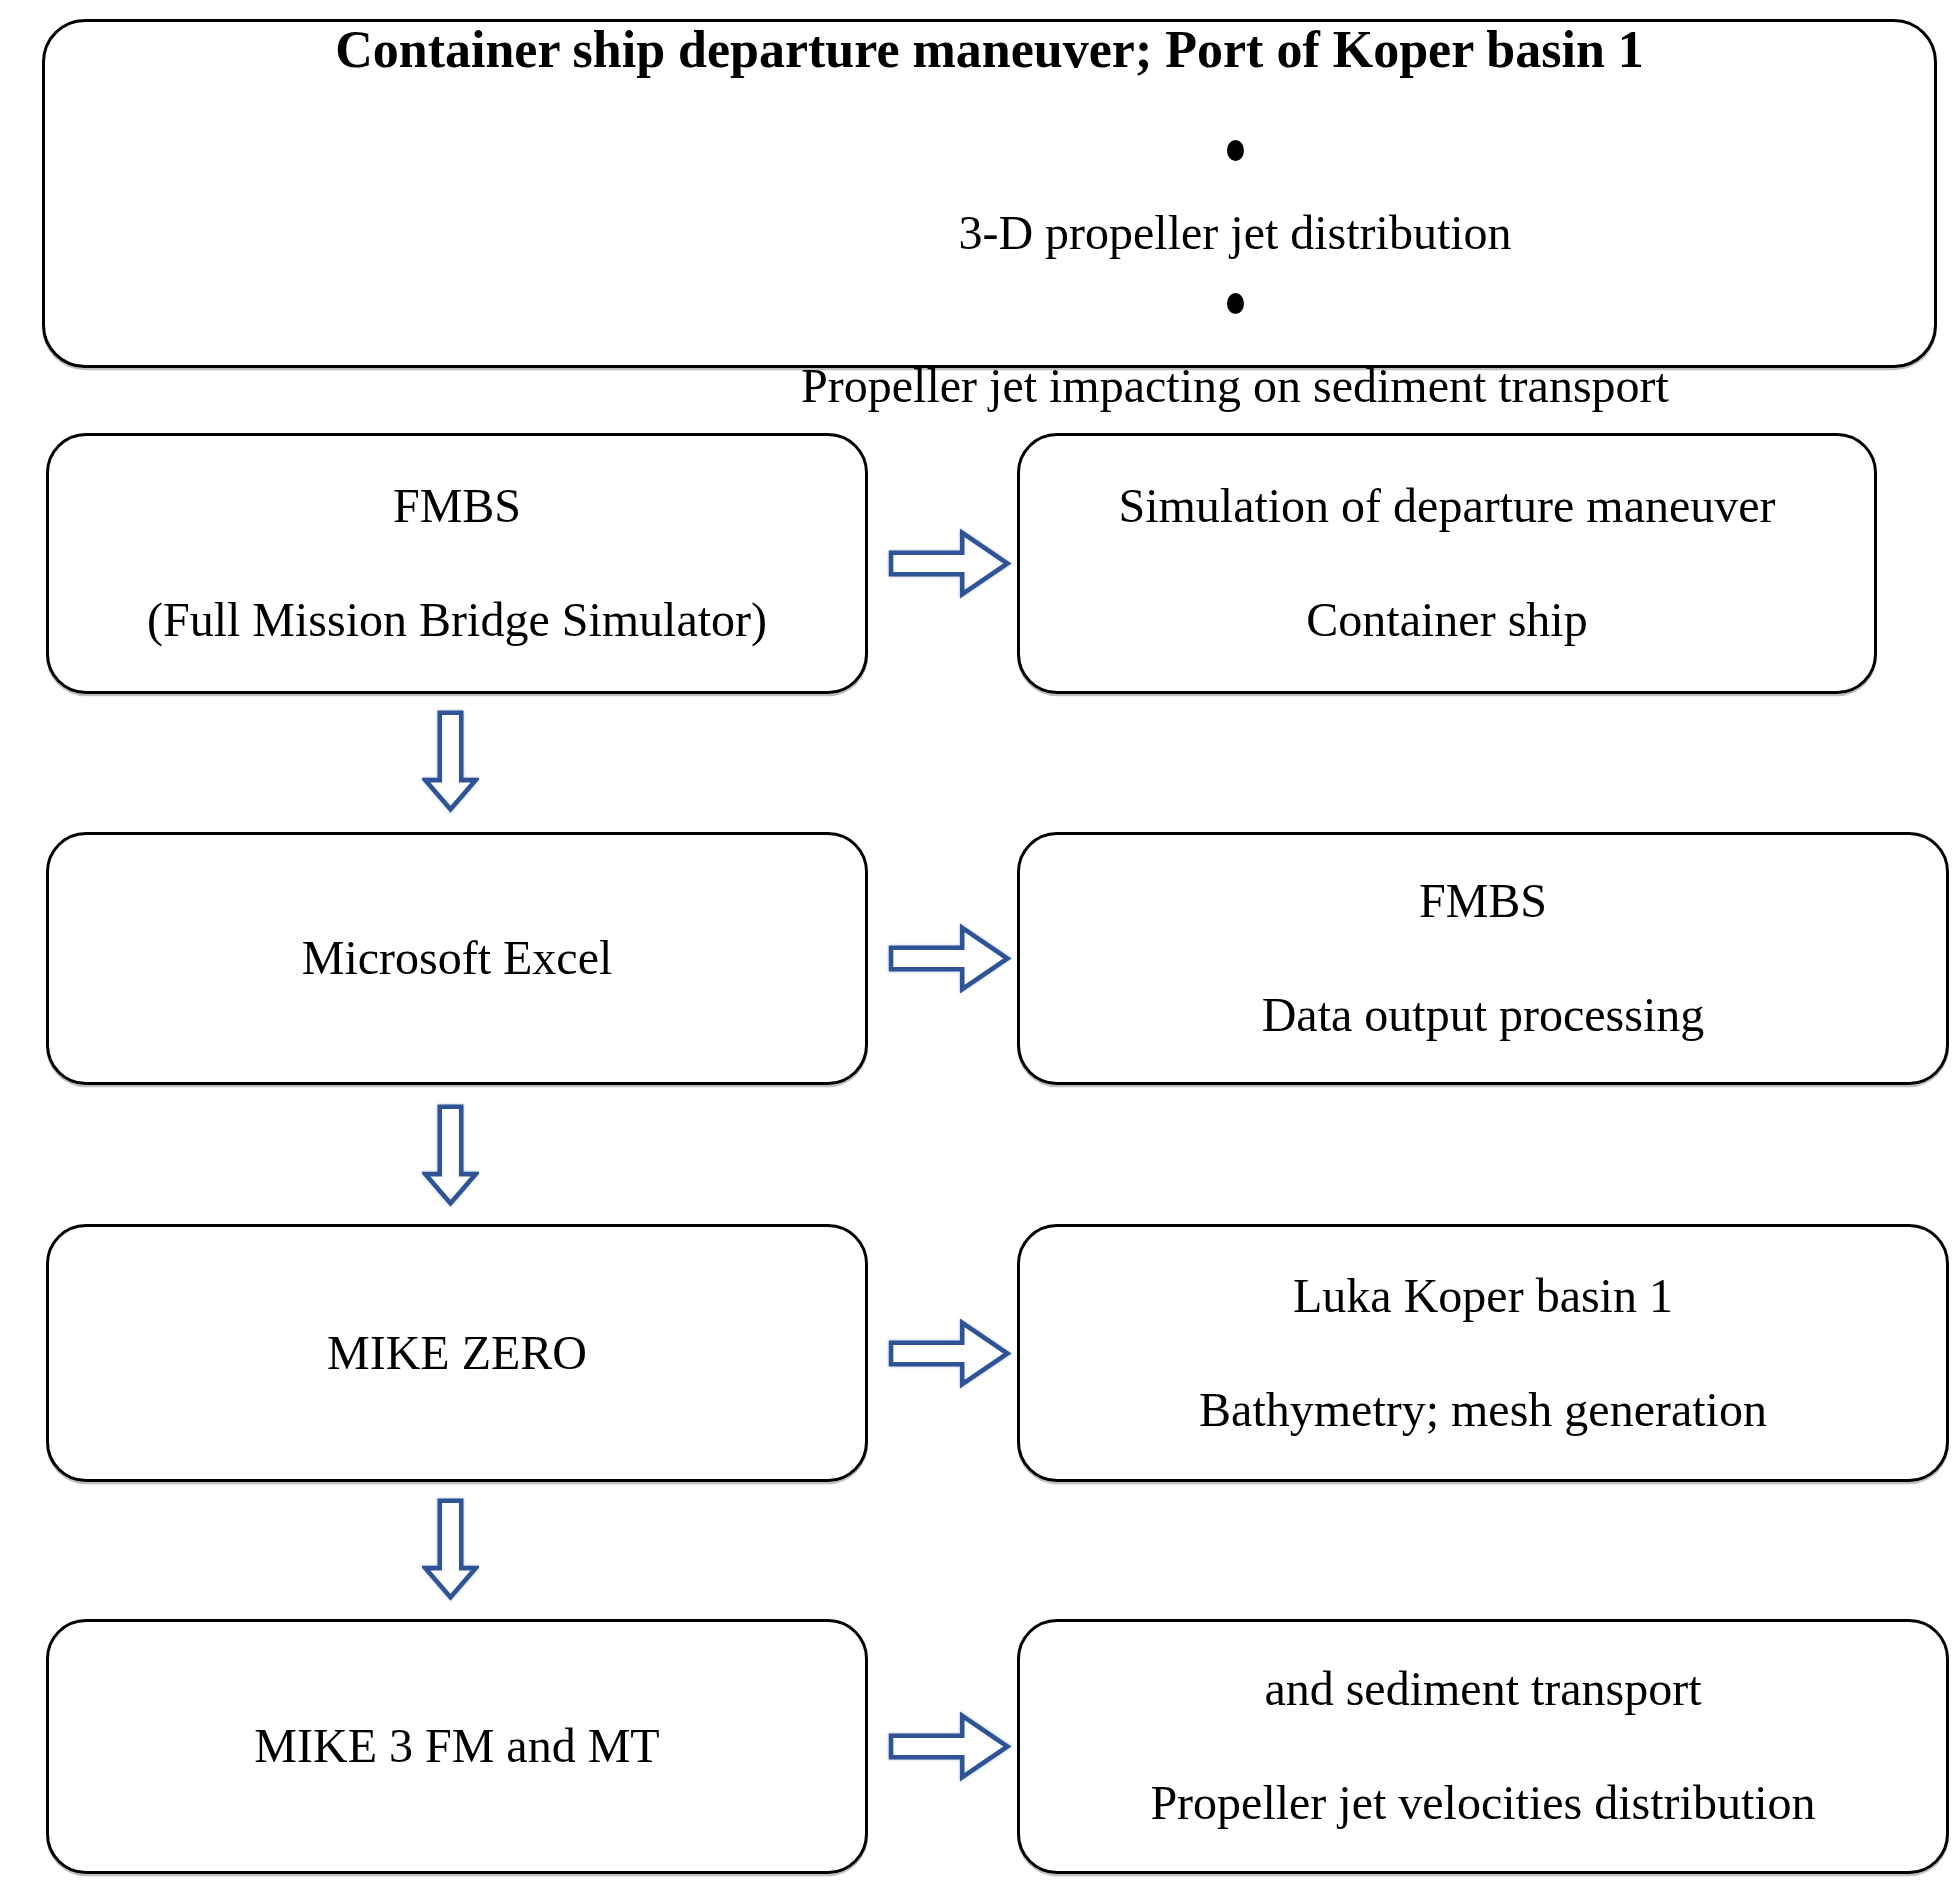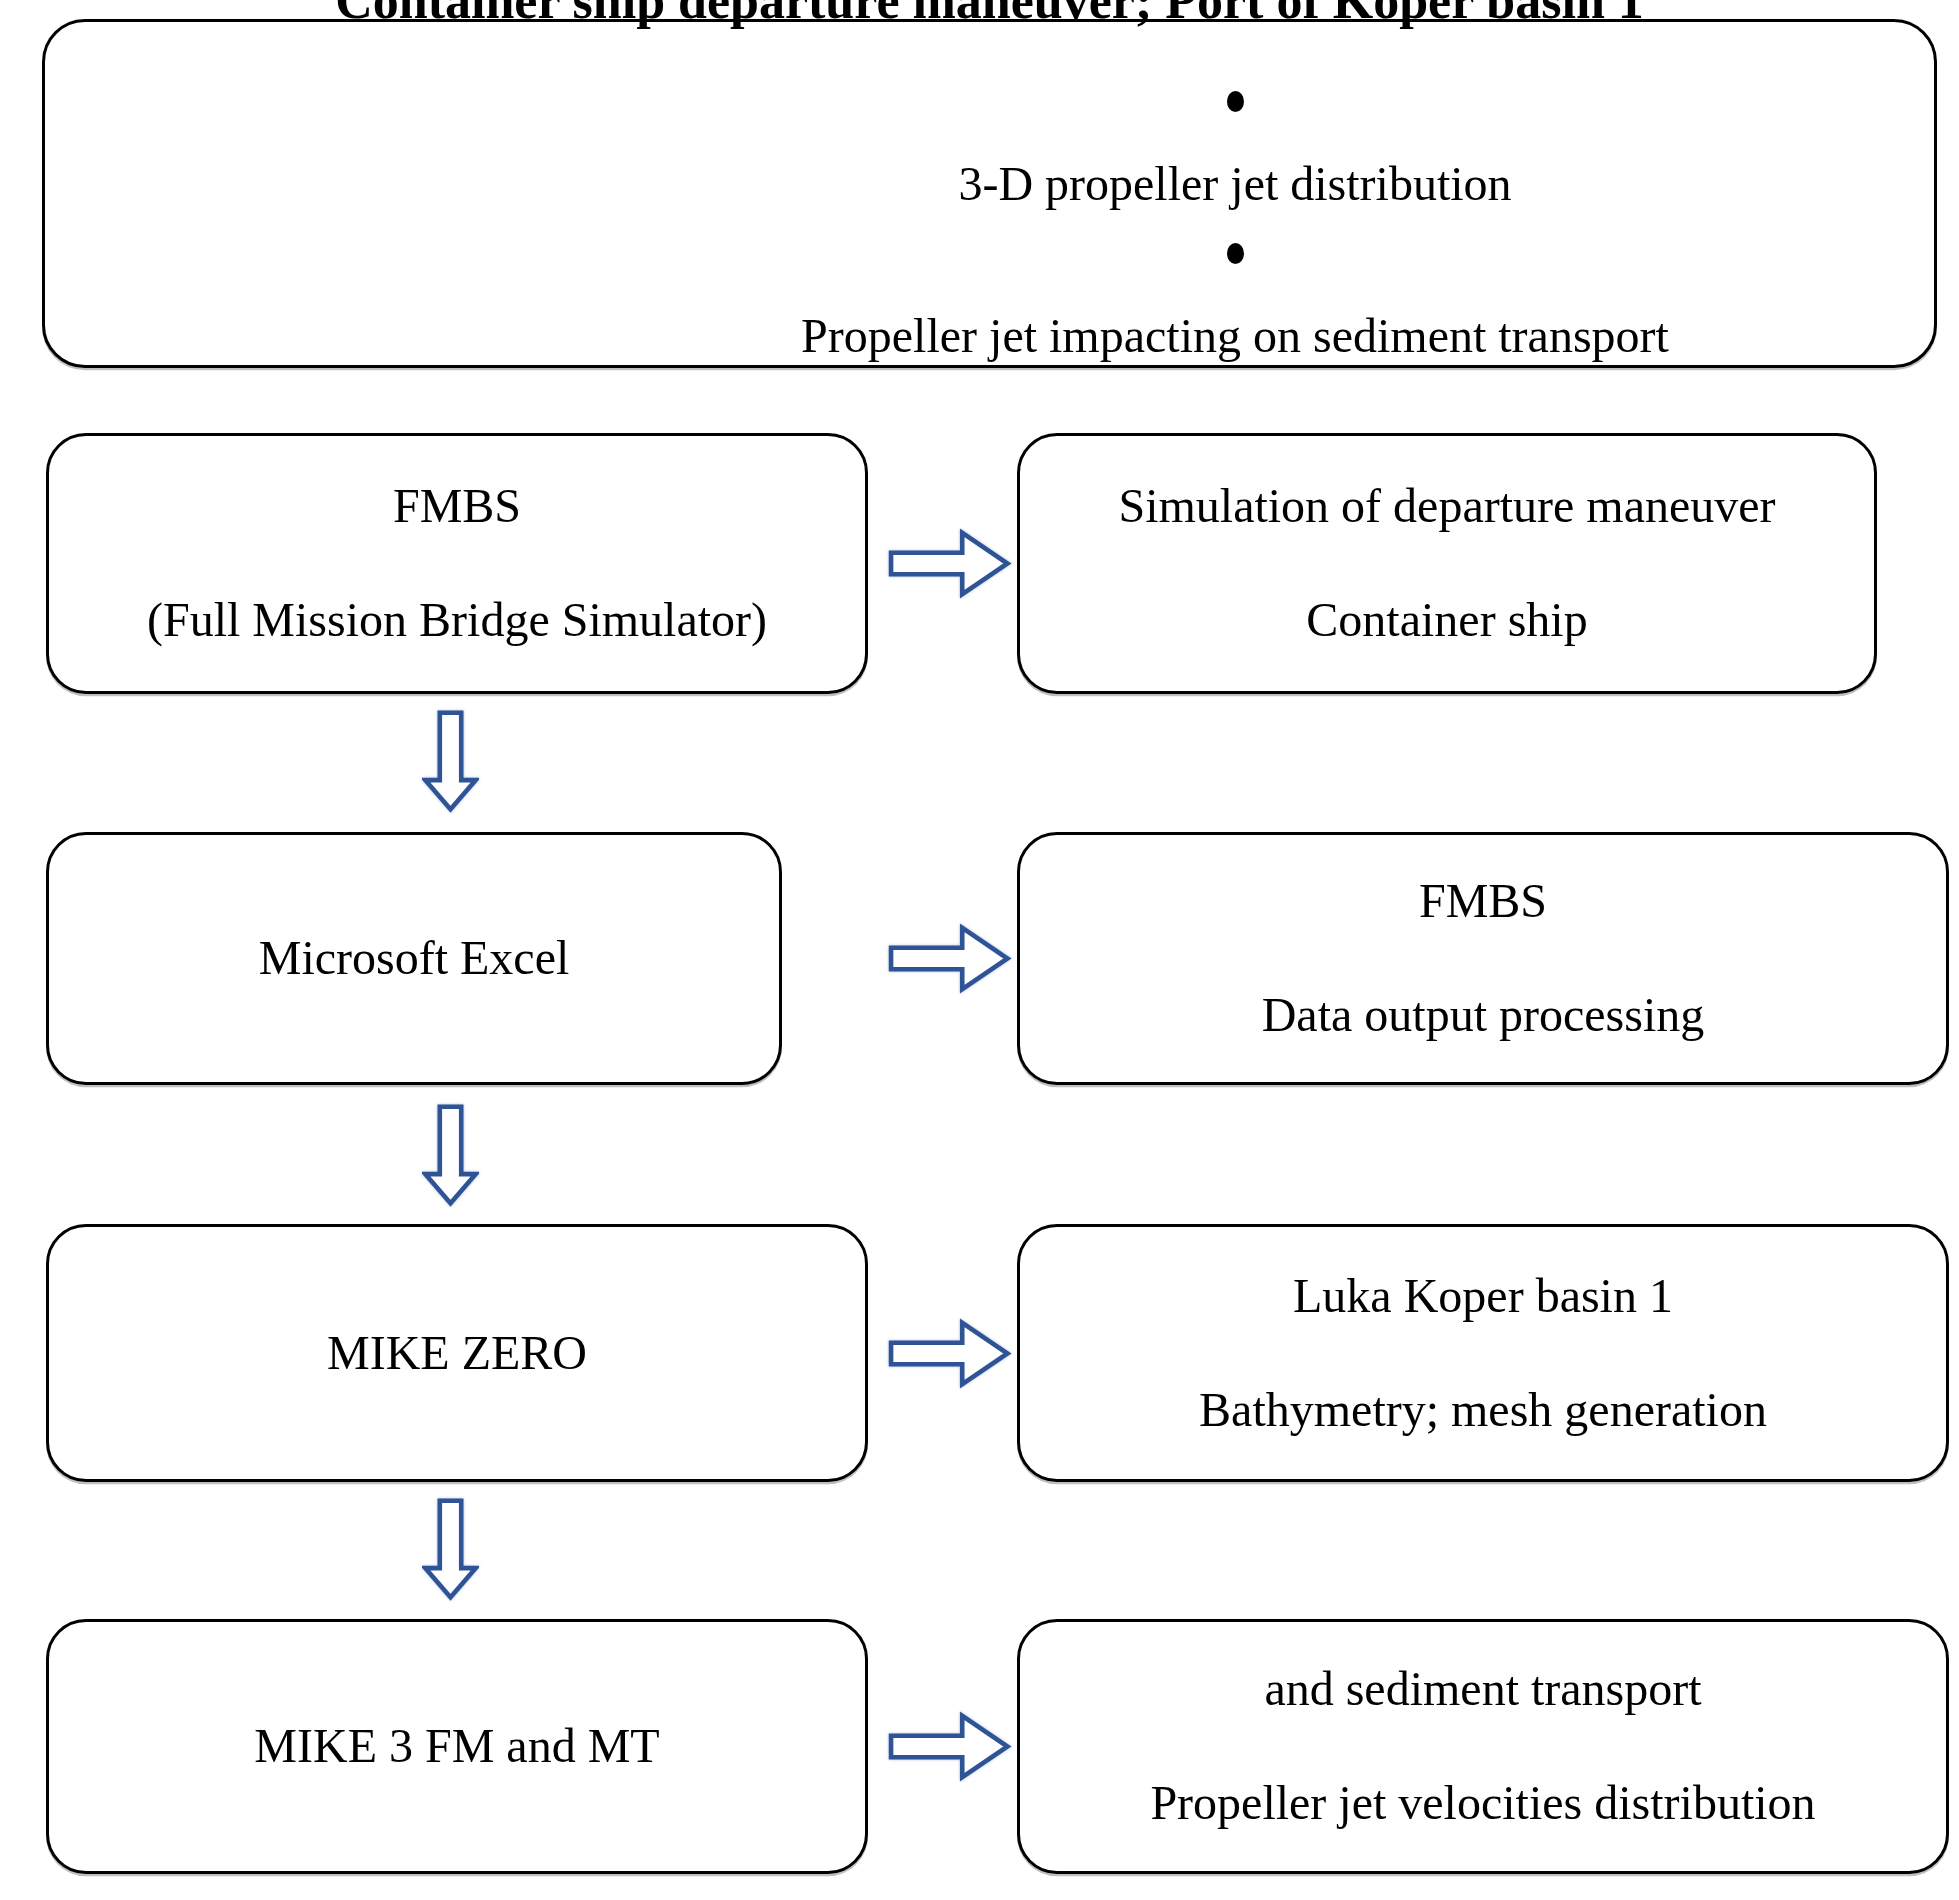--- a/index.html
+++ b/index.html
@@ -33,21 +33,21 @@
     line-height: 1.18;
     gap: 57px;
     padding: 0 6px;
     box-shadow: 0 2.3px 0 rgba(0,0,0,0.25);
   }
 
   
   .top-box {
     left: 42px; top: 19px;
     width: 1895px; height: 349px;
-    justify-content: flex-end;
+    justify-content: center;
     align-items: stretch;
     gap: 4px;
     padding: 49px 31px 0 31px;
     border-radius: 43px;
   }
   .top-title {
     font-size: 52px;
     font-weight: bold;
     text-align: center;
     line-height: 1.1;
@@ -71,21 +71,21 @@
   .bullet-dot {
     width: 17px;
     height: 21px;
     border-radius: 50%;
     background: #000000;
     flex: none;
   }
 
   
   .b-l1 { left: 46px;   top: 433px;  width: 822px; height: 261px; }
-  .b-l2 { left: 46px;   top: 832px; width: 736px; height: 253px; }
+  .b-l2 { left: 46px;   top: 832px; width: 822px; height: 253px; }
   .b-l3 { left: 46px;   top: 1224px; width: 822px; height: 258px; }
   .b-l4 { left: 46px;   top: 1619px; width: 822px; height: 255px; align-items: center; }
   .b-r1 { left: 1017px; top: 433px;  width: 860px; height: 261px; }
   .b-r2 { left: 1017px; top: 832px; width: 932px; height: 253px; }
   .b-r3 { left: 1017px; top: 1224px; width: 932px; height: 258px; }
   .b-r4 { left: 1017px; top: 1619px; width: 932px; height: 255px; }
 
   
   .h-arrow {
     position: absolute;

